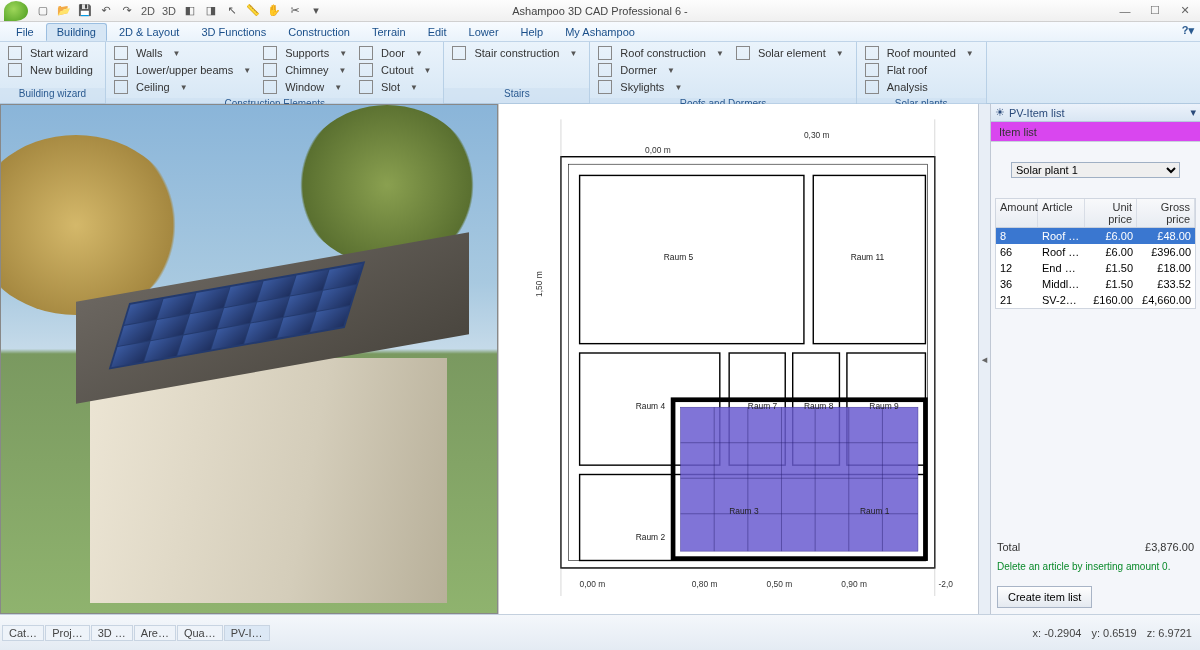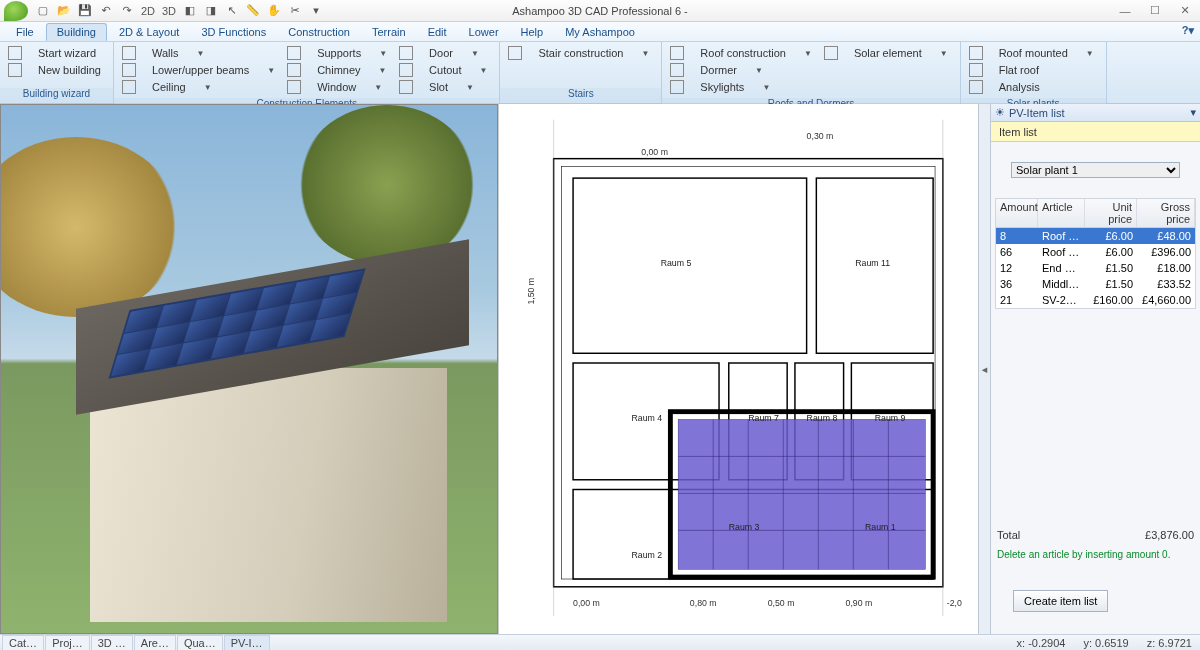--- a/index.html
+++ b/index.html
@@ -18,21 +18,21 @@
 .menubar { height: 20px; background: linear-gradient(#f7fbff,#eaf3fb); display: flex; align-items: center; padding: 0 6px; gap: 2px; border-bottom: 1px solid #c0d4e8; }
 .menubar .mitem { padding: 2px 10px; color: #1a4f8a; cursor: pointer; }
 .menubar .mitem.active { background: #d6e6f5; border: 1px solid #9bbee0; border-bottom-color: #d6e6f5; border-radius: 3px 3px 0 0; }
 
 
 .ribbon { height: 62px; background: linear-gradient(#eaf3fb,#d7e7f5); border-bottom: 1px solid #b0c9e0; display: flex; }
 .ribbon-group { border-right: 1px solid #b8d0e6; display: flex; flex-direction: column; padding: 0; }
 .ribbon-body { flex: 1; display: flex; align-items: flex-start; padding: 3px 6px; gap: 4px; }
 .ribbon-label { height: 15px; text-align: center; color: #2a5a90; font-size: 10px; background: rgba(200,220,240,.4); }
 .rcol { display: flex; flex-direction: column; gap: 1px; }
-.rbtn { display: flex; align-items: center; gap: 16px; padding: 1px 6px 1px 2px; cursor: pointer; white-space: nowrap; color: #333; }
+.rbtn { display: flex; align-items: center; gap: 8px; padding: 1px 6px 1px 2px; cursor: pointer; white-space: nowrap; color: #333; }
 .rbtn .ic { width: 14px; height: 14px; display: inline-block; border: 1px solid #888; }
 .rbtn .dd { color: #555; font-size: 8px; margin-left: 2px; }
 
 
 .workspace { flex: 1; display: flex; min-height: 0; }
 .pane-3d { width: 498px; position: relative; border: 1px solid #888; margin: 0; }
 .pane-3d-chrome { position: absolute; top: 0; right: 0; display: flex; }
 .pane-3d-chrome span { width: 18px; height: 14px; background: linear-gradient(#f0f0f0,#d0d0d0); border: 1px solid #888; display: flex; align-items: center; justify-content: center; font-size: 9px; }
 .pane-3d-chrome .close { background: linear-gradient(#ff6e4a,#d63a1a); color: #fff; }
 .scene { width: 100%; height: 100%; background: linear-gradient(180deg,#8ab5d9 0%,#a8c9e0 35%,#c5dae9 48%,#7a9960 49%,#8fb36e 100%); position: relative; overflow: hidden; }
@@ -49,40 +49,40 @@
 .plan { position: absolute; inset: 6px 6px 18px 6px; }
 .plan svg { width: 100%; height: 100%; }
 .dim-lbl { font-size: 9px; fill: #333; }
 .room-lbl { font-size: 9px; fill: #222; }
 
 .side-toggle { width: 12px; background: #e8eef6; border-left: 1px solid #c0c8d4; display: flex; align-items: center; justify-content: center; color: #666; cursor: pointer; }
 
 
 .pv-panel { width: 210px; background: #f4f6fa; border-left: 1px solid #c0c8d4; display: flex; flex-direction: column; }
 .pv-title { height: 18px; background: linear-gradient(#ecf2fb,#d9e6f3); border-bottom: 1px solid #b8c8dc; display: flex; align-items: center; padding: 0 4px; color: #2a4a7a; gap: 4px; }
-.pv-tab { height: 20px; display: flex; align-items: center; padding: 0 8px; background: #fef9c3; border-bottom: 1px solid #c8d0dc; color: #333; }
+.pv-tab { height: 20px; display: flex; align-items: center; padding: 0 8px; background: #d946ef; border-bottom: 1px solid #c8d0dc; color: #333; }
 .pv-sel { margin: 20px; display: flex; }
 .pv-sel select { flex: 1; font-size: 11px; border: 1px solid #a0b0c4; }
 .pv-table { margin: 0 4px; background: #fff; border: 1px solid #d0d6e0; }
 .pv-head { display: grid; grid-template-columns: 42px 1fr 52px 58px; background: linear-gradient(#f8f9fb,#e8ecf2); border-bottom: 1px solid #c8d0dc; }
 .pv-head span { padding: 2px 4px; border-right: 1px solid #d8dde6; color: #333; }
 .pv-row { display: grid; grid-template-columns: 42px 1fr 52px 58px; }
 .pv-row span { padding: 2px 4px; white-space: nowrap; overflow: hidden; text-overflow: ellipsis; }
 .pv-row.sel { background: #3a77d0; color: #fff; }
 .pv-row span:nth-child(3), .pv-row span:nth-child(4), .pv-head span:nth-child(3), .pv-head span:nth-child(4){ text-align: right; }
 .pv-total { margin: 6px 6px 0; display: flex; justify-content: space-between; color: #333; }
 .pv-hint { margin: 8px 6px; color: #0a8a2a; font-size: 10px; }
-.pv-btn { margin: 22px; padding: 4px 10px; background: linear-gradient(#fefefe,#e4e9f0); border: 1px solid #a8b4c6; cursor: pointer; align-self: flex-start; }
-
-
-.statusbar { height: 16px; background: linear-gradient(#f4f7fb,#e4ebf3); border-top: 1px solid #c4d0de; display: flex; align-items: center; font-size: 10px; color: #444; }
+.pv-btn { margin: 6px; padding: 4px 10px; background: linear-gradient(#fefefe,#e4e9f0); border: 1px solid #a8b4c6; cursor: pointer; align-self: flex-start; }
+
+
+.statusbar { height: 36px; background: linear-gradient(#f4f7fb,#e4ebf3); border-top: 1px solid #c4d0de; display: flex; align-items: center; font-size: 10px; color: #444; }
 .status-tabs { display: flex; gap: 1px; margin-left: 2px; }
 .status-tabs span { padding: 1px 6px; background: #eef3f9; border: 1px solid #c8d4e2; }
 .status-tabs span.active { background: #dce8f5; }
-.coords { margin-left: auto; display: flex; gap: 18px; padding-right: 8px; }
+.coords { margin-left: auto; display: flex; gap: 10px; padding-right: 8px; }
 
 .help-icon { position: absolute; top: 24px; right: 6px; color: #2a5a90; font-weight: bold; cursor: pointer; }
 </style>
 </head>
 <body>
 
 <div class="titlebar">
   <div class="logo"></div>
   <div class="qat">
     <span>▢</span>

